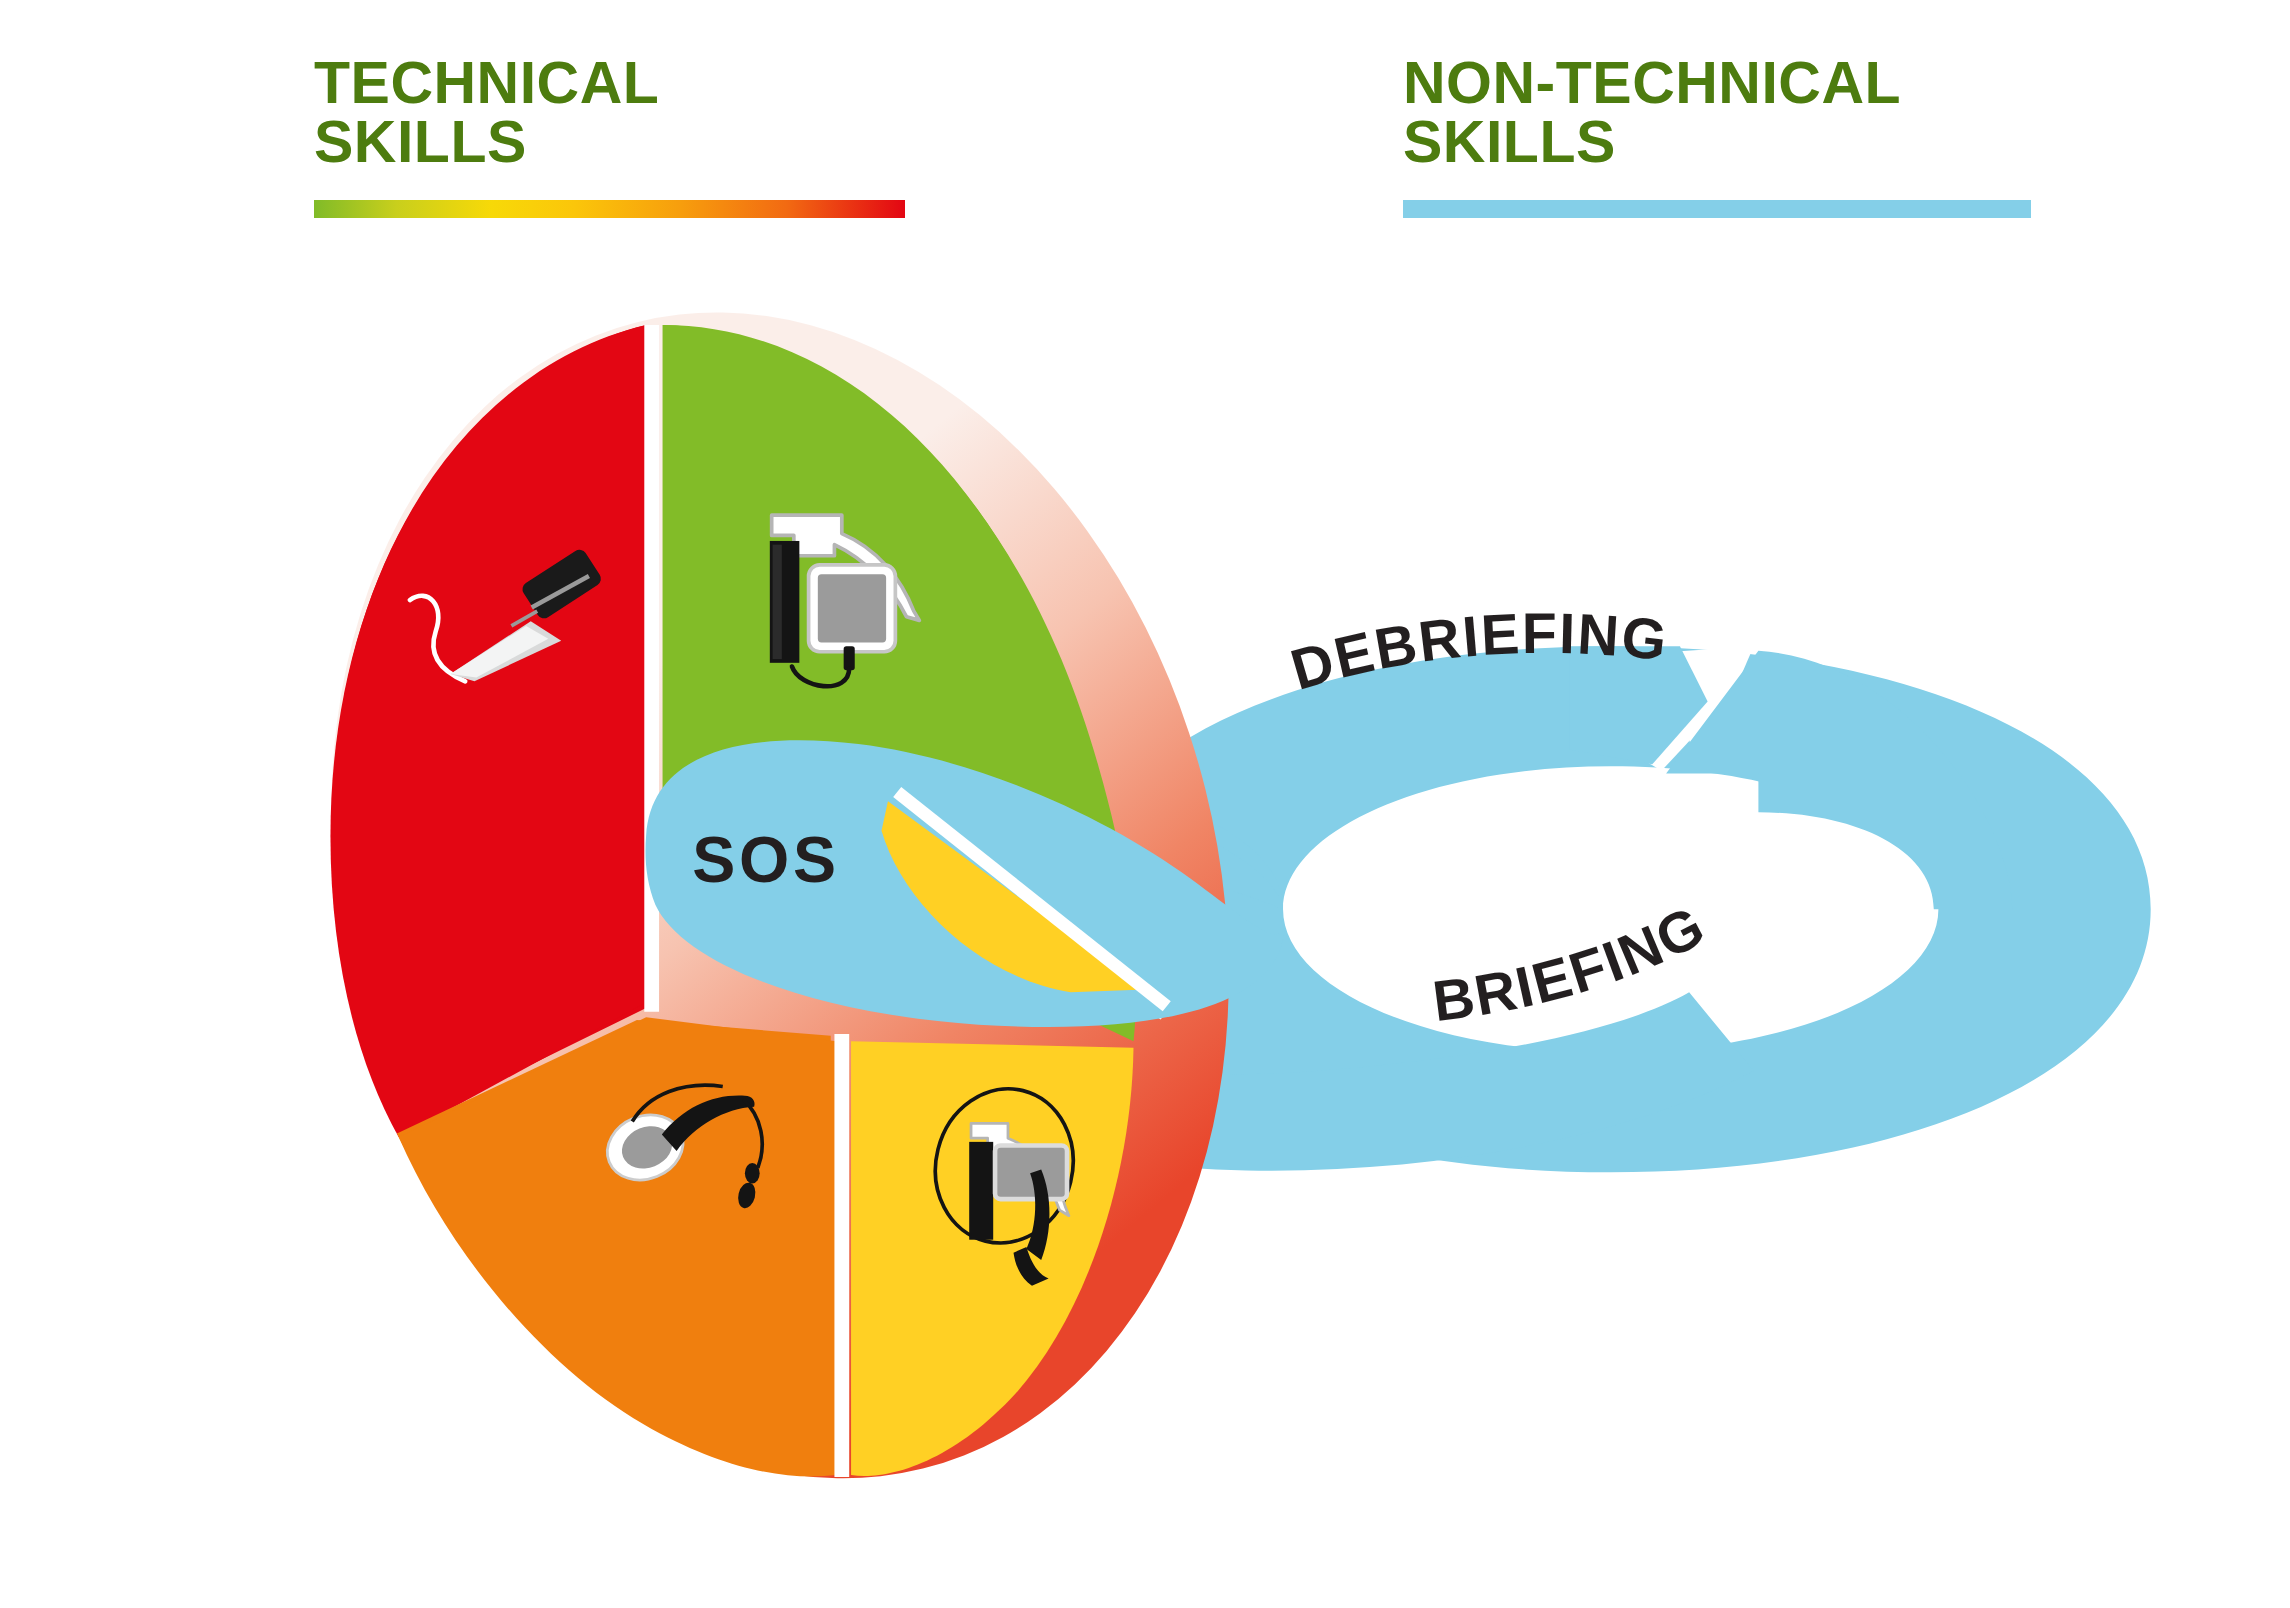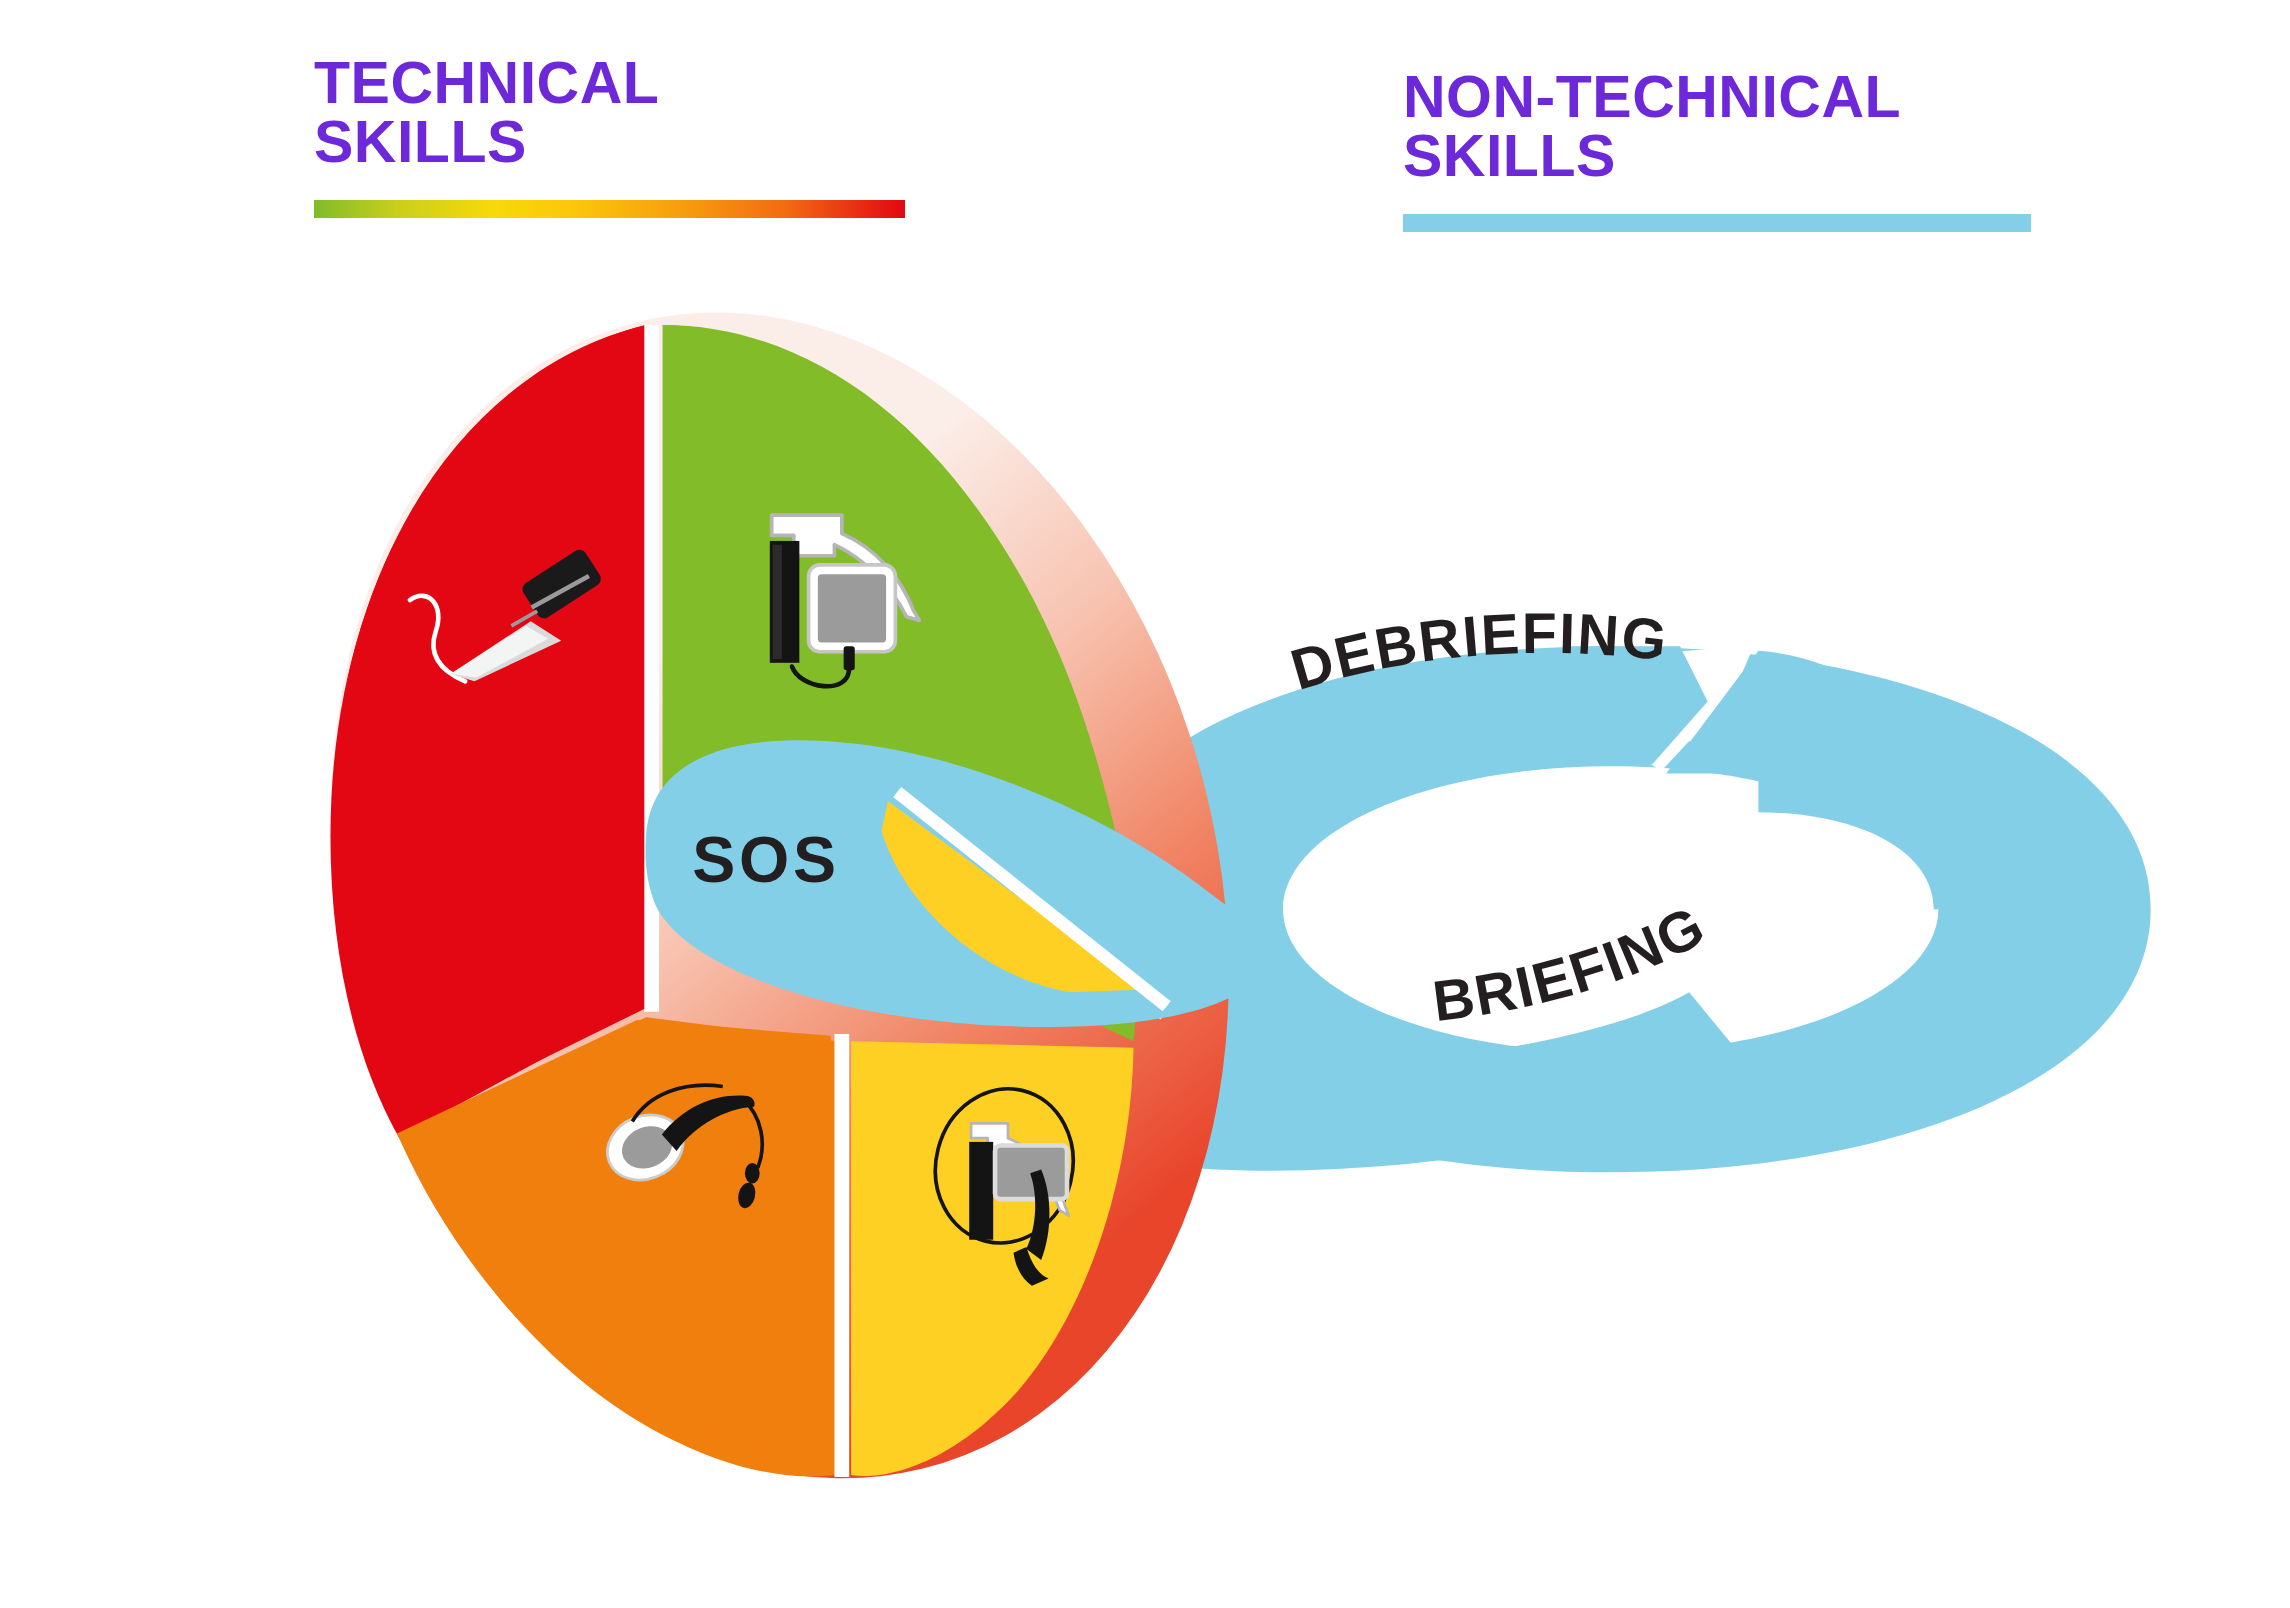--- a/index.html
+++ b/index.html
@@ -22,29 +22,29 @@
     width: 2291px;
     height: 1609px;
   }
 
   
   .heading-block {
     position: absolute;
     user-select: none;
   }
   .heading-block.technical { left: 314px; top: 54px; width: 591px; }
-  .heading-block.nontechnical { left: 1403px; top: 68px; width: 628px; }
+  .heading-block.nontechnical { left: 1403px; top: 54px; width: 628px; }
 
   .heading-title {
     font-family: "Liberation Sans", sans-serif;
     font-weight: 700;
     font-size: 59px;
     line-height: 1.0;
     letter-spacing: 0.5px;
-    color: #6d28d9;
+    color: #4d7c0f;
     text-transform: uppercase;
     margin: 0;
     white-space: pre-line;
   }
 
   .heading-rule {
     margin-top: 28px;
     height: 17.5px;
     width: 100%;
   }

